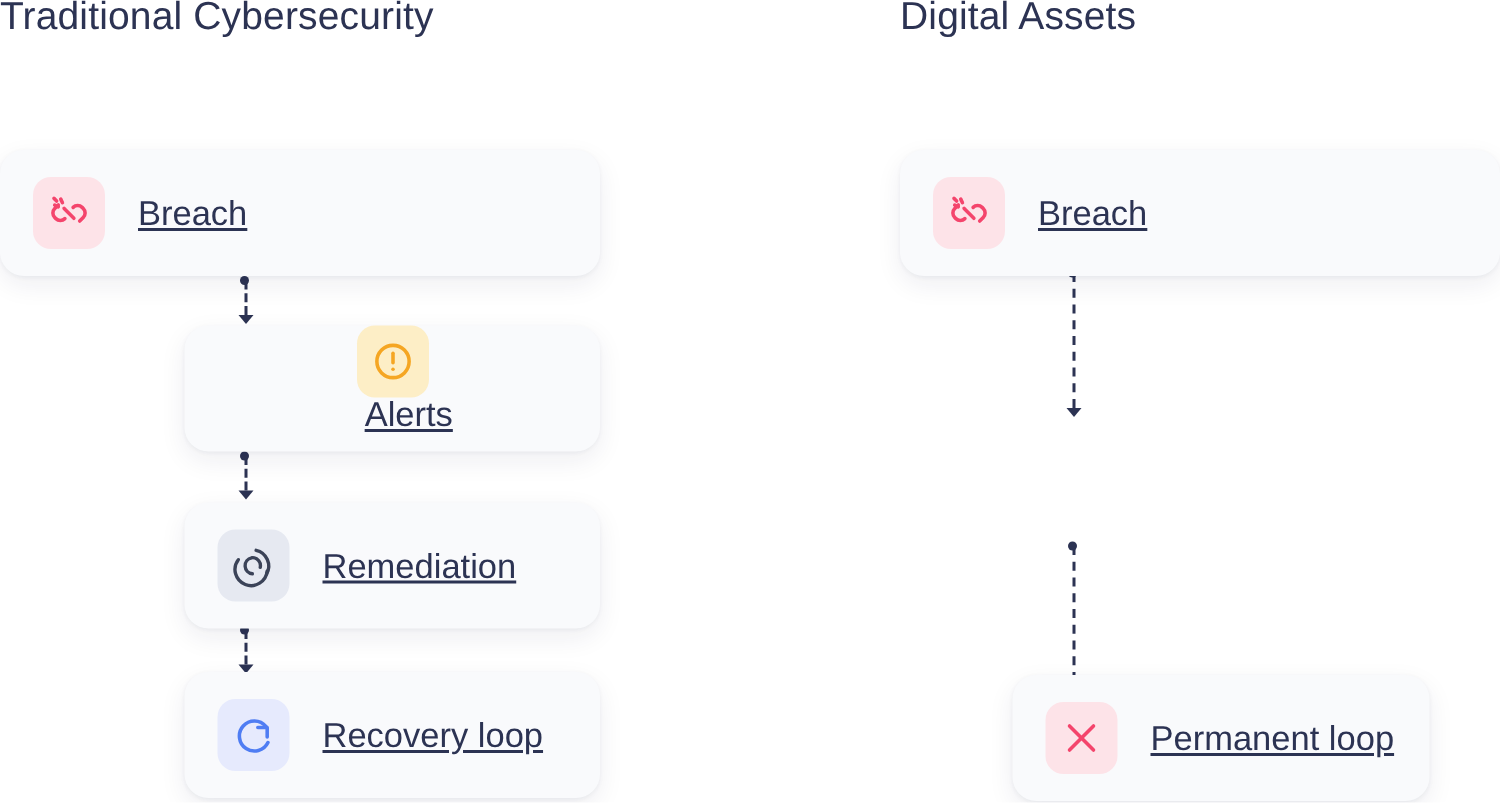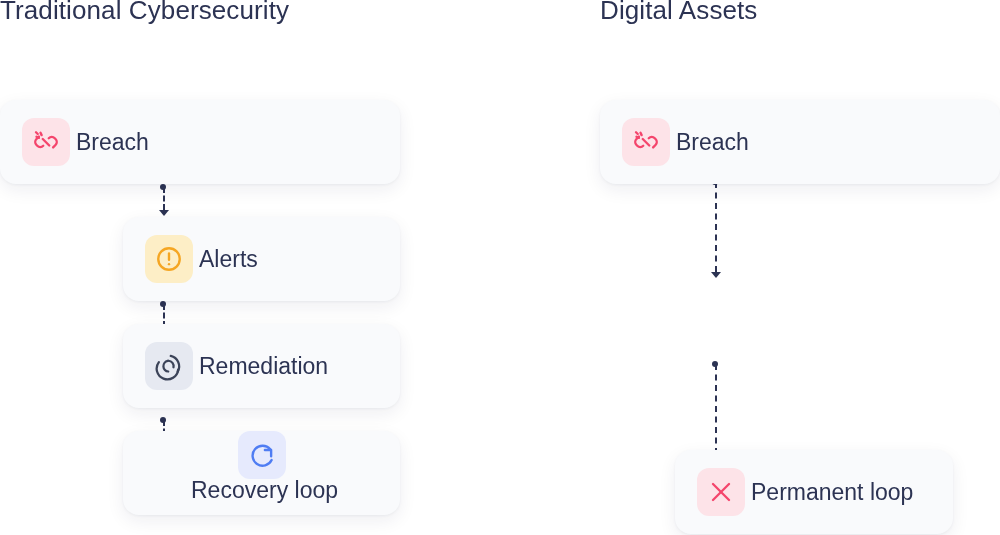--- a/index.html
+++ b/index.html
@@ -41,25 +41,26 @@
     padding: 0 22px 0 22px;
     z-index: 2;
   }
   .node .tile {
     width: 48px; height: 48px;
     border-radius: 12px;
     flex: 0 0 48px;
     display: flex; align-items: center; justify-content: center;
   }
   .node .label {
-    margin-left: 6px;
+    margin-left: 22px;
     font-size: 23px;
     color: #2c3353;
     line-height: 1;
     white-space: nowrap;
+    text-decoration: underline;
   }
   .tile svg { display: block; }
 
   
   .tile.pink   { background: #fde3e8; }
   .tile.amber  { background: #fdeec6; }
   .tile.slate  { background: #e6e9f1; }
   .tile.indigo { background: #e6eafd; }
 
   
@@ -112,56 +113,56 @@
     </span>
     <span class="label">Breach</span>
   </div>
 
   <div class="conn" style="left:157px; top:184px; height:32px;">
     <span class="dot"></span>
     <span class="line"></span>
     <span class="arrow"></span>
   </div>
 
-  <div class="node" id="l-n1" style="left:123px; top:217px; width:277px;">
+  <div class="node" id="l-n1" style="left:123px; top:217px; width:277px;flex-direction:column;">
     <span class="tile amber">
       <svg width="30" height="30" viewBox="0 0 24 24" fill="none" stroke="#f5a623" stroke-width="1.9" stroke-linecap="round">
         <circle cx="12" cy="12" r="8.6"></circle>
         <path d="M12 7.6 v5.0"></path>
         <circle cx="12" cy="16.1" r="0.95" fill="#f5a623" stroke="none"></circle>
       </svg>
     </span>
     <span class="label">Alerts</span>
   </div>
 
   <div class="conn" style="left:157px; top:301px; height:32px;">
     <span class="dot"></span>
     <span class="line"></span>
     <span class="arrow"></span>
   </div>
 
-  <div class="node" id="l-n2" style="left:123px; top:324px; width:277px;">
+  <div class="node" id="l-n2" style="left:123px; top:335px; width:277px;">
     <span class="tile slate">
       <svg width="30" height="30" viewBox="0 0 24 24" fill="none" stroke="#3b4358" stroke-width="1.8" stroke-linecap="round">
         <path d="M13.4 3.9 a8.6 8.6 0 0 1 5.6 12.6"></path>
         <path d="M19.3 14.9 a8.6 8.6 0 1 1-15.4-6.0"></path>
         <path d="M15.6 13.0 a4.3 4.3 0 0 0-4.0-5.2"></path>
         <path d="M11.0 7.9 a4.3 4.3 0 0 0 0.4 8.5"></path>
       </svg>
     </span>
     <span class="label">Remediation</span>
   </div>
 
   <div class="conn" style="left:157px; top:417px; height:32px;">
     <span class="dot"></span>
     <span class="line"></span>
     <span class="arrow"></span>
   </div>
 
-  <div class="node" id="l-n3" style="left:123px; top:431px; width:277px;flex-direction:column;">
+  <div class="node" id="l-n3" style="left:123px; top:448px; width:277px;">
     <span class="tile indigo">
       <svg width="30" height="30" viewBox="0 0 24 24" fill="none" stroke="#4f7df3" stroke-width="1.9" stroke-linecap="round" stroke-linejoin="round">
         <path d="M18.6 7.4 a8.0 8.0 0 1 0 1.1 8.6"></path>
         <path d="M14.3 8.0 h5.0 v5.0"></path>
       </svg>
     </span>
     <span class="label">Recovery loop</span>
   </div>
 
   <div class="col-title" id="title-right">Digital Assets</div>

